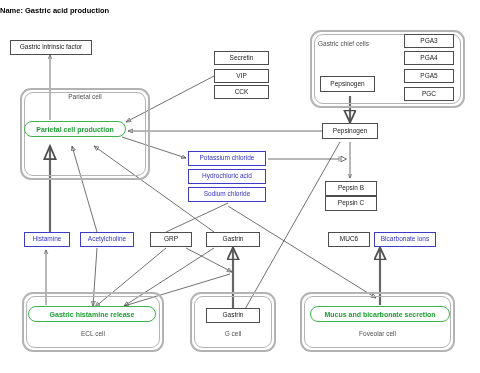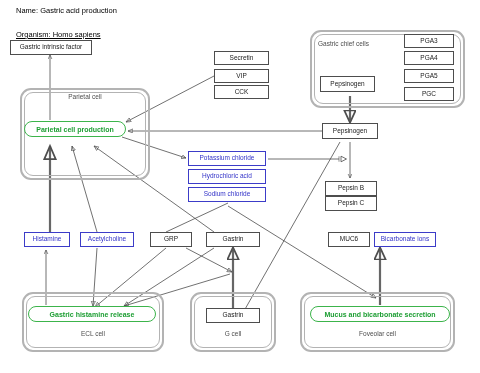--- a/index.html
+++ b/index.html
@@ -11,23 +11,23 @@
     position: relative;
     width: 480px;
     height: 373px;
     background: #ffffff;
     font-family: "Liberation Sans", sans-serif;
     overflow: hidden;
   }
   
   .meta {
     position: absolute;
-    left: 16px;
+    left: 0;
     font-size: 7.5px;
-    font-weight: normal;
+    font-weight: bold;
     color: #000000;
     white-space: nowrap;
     letter-spacing: 0px;
   }
   .meta.m0 { top: 6px; }
   .meta.m1 { top: 18px; }
   .meta.m2 { top: 30px; text-decoration: underline; }
 
   
   .compartment {
@@ -110,21 +110,20 @@
     stroke: #666666;
     stroke-width: 2.2;
   }
 </style>
 </head>
 <body>
 
 <div id="canvas">
 
   <div class="meta m0">Name: Gastric acid production</div>
-  <div class="meta m2">Organism: Homo sapiens</div>
 
   <svg id="edges" viewBox="0 0 480 373">
     <defs>
       <marker id="solidArrow" markerWidth="7" markerHeight="7" refX="5.6" refY="2.6" orient="auto">
         <path d="M0,0 L5.6,2.6 L0,5.2 z" fill="#4d4d4d" stroke="none"></path>
       </marker>
       <marker id="solidArrowThick" markerWidth="7" markerHeight="7" refX="4.4" refY="2.6" orient="auto">
         <path d="M0,0 L5.6,2.6 L0,5.2 z" fill="#333333" stroke="none"></path>
       </marker>
       <marker id="openArrow" markerWidth="8" markerHeight="8" refX="6.4" refY="3" orient="auto">

